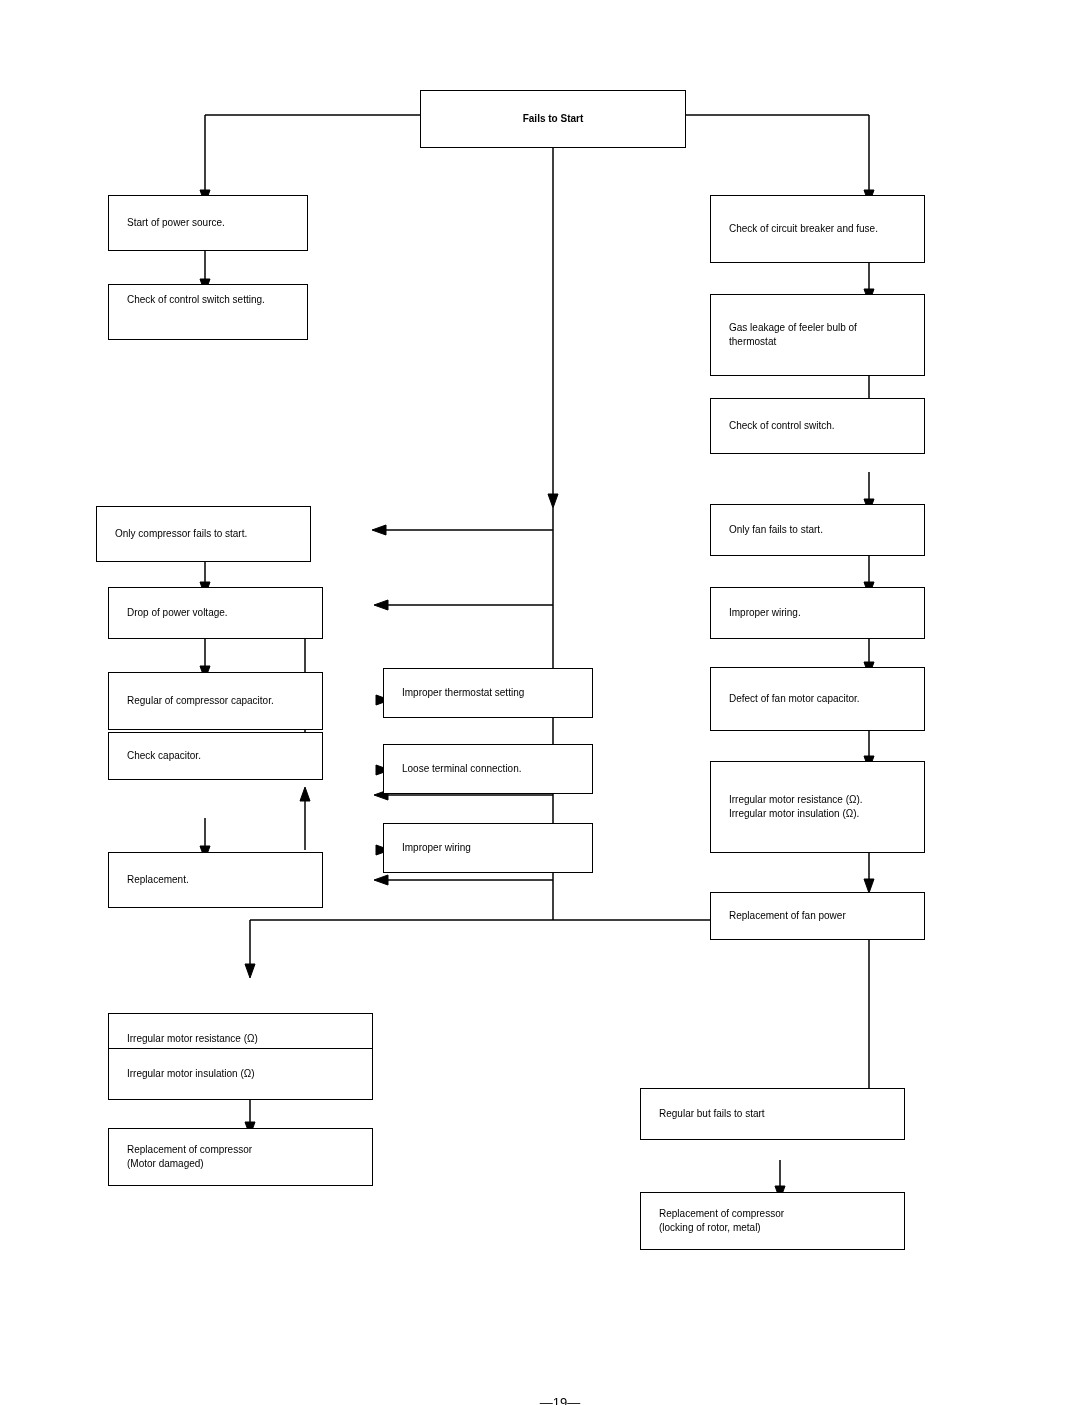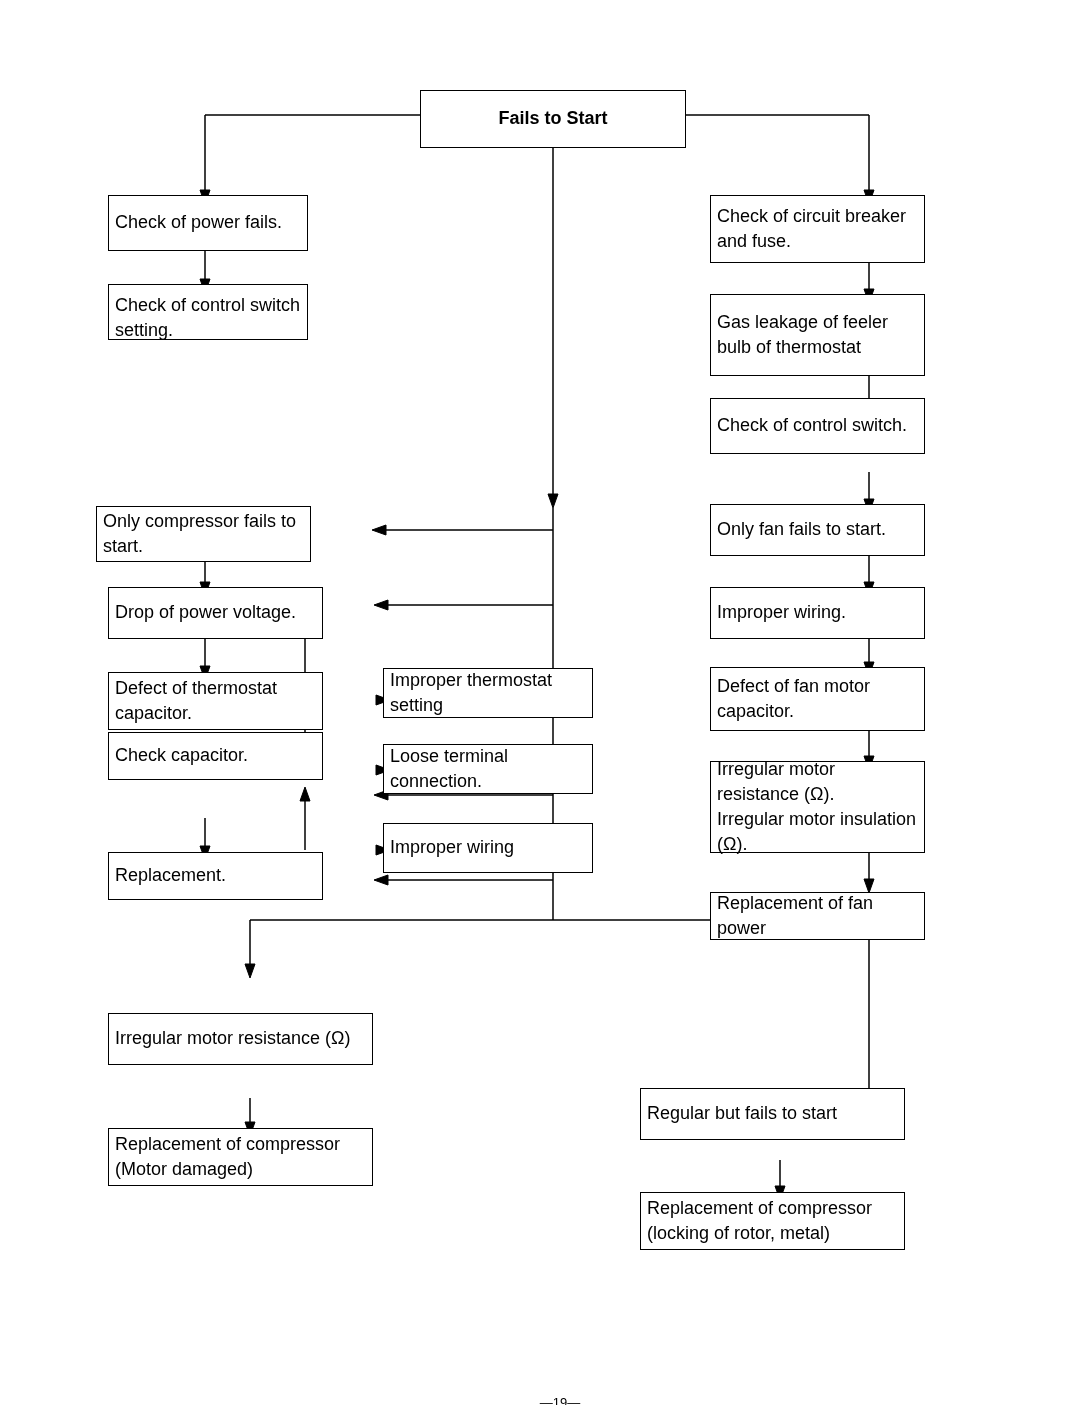--- a/index.html
+++ b/index.html
@@ -19,25 +19,25 @@
       position: relative;
       padding: 40px 20px 60px 20px;
     }
     .flowchart {
       position: relative;
       width: 100%;
     }
     .box {
       border: 1.5px solid #000;
       background: #fff;
-      padding: 8px 6px;
+      padding: 8px 18px;
       position: absolute;
       text-align: left;
       line-height: 1.4;
-      font-size: 18px;
+      font-size: 10px;
     }
     .box.bold {
       font-weight: bold;
       text-align: center;
     }
     svg.arrows {
       position: absolute;
       top: 0; left: 0;
       width: 100%;
       height: 100%;
@@ -169,21 +169,21 @@
 
       <line x1="533" y1="880" x2="849" y2="880"></line>
 
     </svg>
 
     <div class="box bold" style="left:400px; top:50px; width:266px; height:58px; display:flex; align-items:center; justify-content:center;">
       <span>Fails to Start</span>
     </div>
 
     <div class="box" style="left:88px; top:155px; width:200px; height:56px; display:flex; align-items:center;">
-      <span>Check of power fails.</span>
+      <span>Start of power source.</span>
     </div>
 
     <div class="box" style="left:88px; top:244px; width:200px; height:56px; display:flex; align-items:flex-start;">
       <span>Check of control switch setting.</span>
     </div>
 
     <div class="box" style="left:690px; top:155px; width:215px; height:68px; display:flex; align-items:center;">
       <span>Check of circuit breaker and fuse.</span>
     </div>
 
@@ -209,21 +209,21 @@
 
     <div class="box" style="left:690px; top:547px; width:215px; height:52px; display:flex; align-items:center;">
       <span>Improper wiring.</span>
     </div>
 
     <div class="box" style="left:363px; top:628px; width:210px; height:50px; display:flex; align-items:center;">
       <span>Improper thermostat setting</span>
     </div>
 
     <div class="box" style="left:88px; top:632px; width:215px; height:58px; display:flex; align-items:center;">
-      <span>Defect of thermostat capacitor.</span>
+      <span>Regular of compressor capacitor.</span>
     </div>
 
     <div class="box" style="left:690px; top:627px; width:215px; height:64px; display:flex; align-items:center;">
       <span>Defect of fan motor capacitor.</span>
     </div>
 
     <div class="box" style="left:363px; top:704px; width:210px; height:50px; display:flex; align-items:center;">
       <span>Loose terminal connection.</span>
     </div>
 
@@ -233,32 +233,35 @@
 
     <div class="box" style="left:690px; top:721px; width:215px; height:92px; display:flex; align-items:center; white-space:pre-line;">
       <span>Irregular motor resistance (Ω).
 Irregular motor insulation (Ω).</span>
     </div>
 
     <div class="box" style="left:363px; top:783px; width:210px; height:50px; display:flex; align-items:center;">
       <span>Improper wiring</span>
     </div>
 
-    <div class="box" style="left:88px; top:812px; width:215px; height:48px; display:flex; align-items:center;text-align:center;">
+    <div class="box" style="left:88px; top:812px; width:215px; height:56px; display:flex; align-items:center;text-align:center;">
       <span>Replacement.</span>
     </div>
 
     <div class="box" style="left:690px; top:852px; width:215px; height:48px; display:flex; align-items:center;">
       <span>Replacement of fan power</span>
     </div>
 
     <div class="box" style="left:88px; top:930px; width:265px; height:52px; display:flex; align-items:center;margin-top:43px;">
       <span>Irregular motor resistance (Ω)</span>
     </div>
 
+    <div class="box" style="left:88px; top:1008px; width:265px; height:52px; display:flex; align-items:center;">
+      <span>Irregular motor insulation (Ω)</span>
+    </div>
 
     <div class="box" style="left:88px; top:1088px; width:265px; height:58px; display:flex; align-items:center; white-space:pre-line;">
       <span>Replacement of compressor
 (Motor damaged)</span>
     </div>
 
     <div class="box" style="left:620px; top:1048px; width:265px; height:52px; display:flex; align-items:center;">
       <span>Regular but fails to start</span>
     </div>
 

